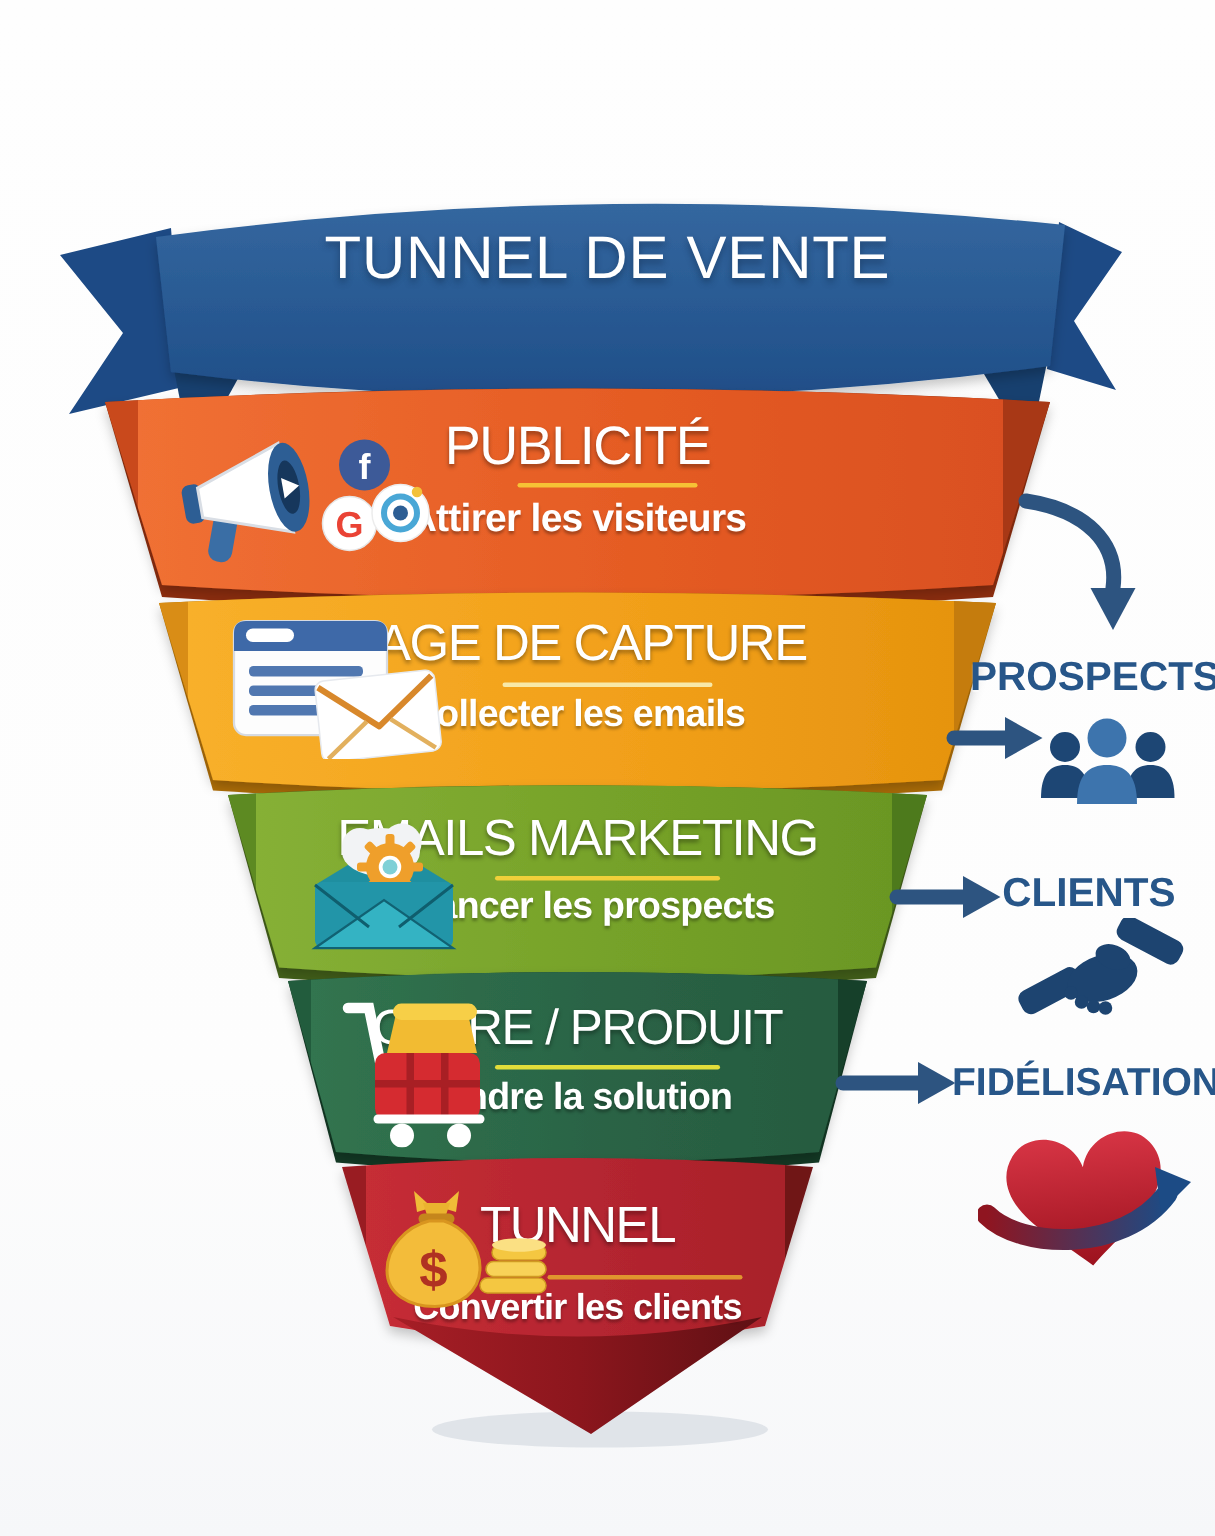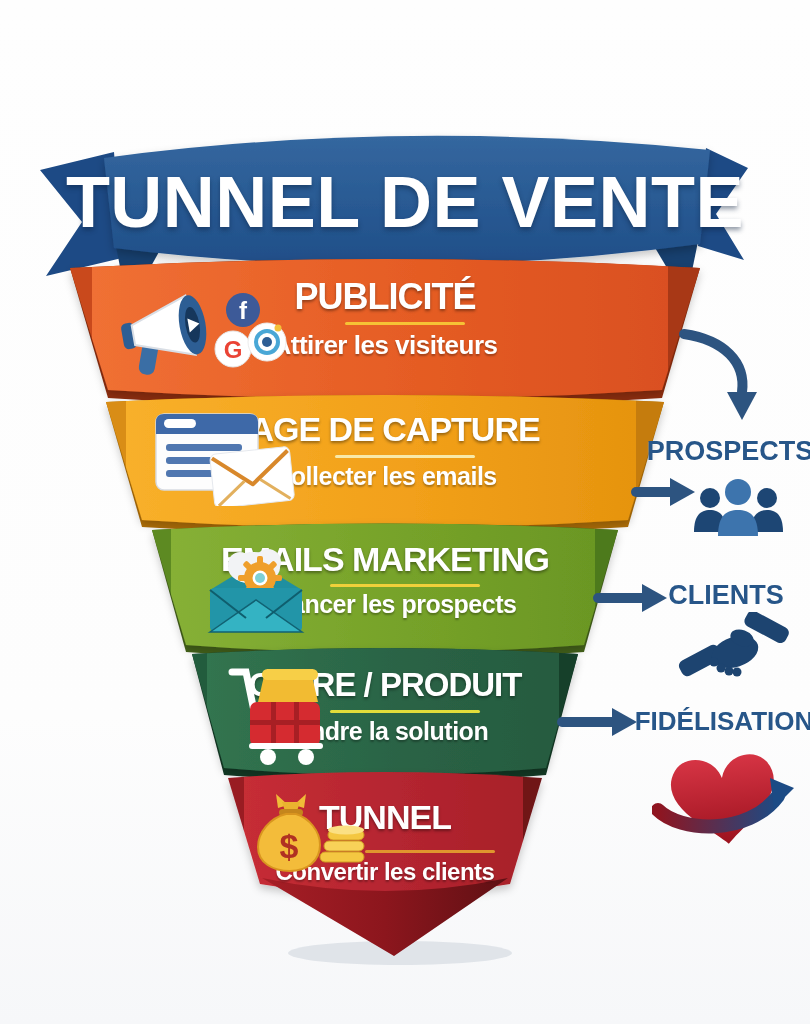--- a/index.html
+++ b/index.html
@@ -3,27 +3,27 @@
 <meta charset="utf-8">
 <style>
   html,body{margin:0;padding:0;background:#ffffff;}
   #page{position:relative;width:810px;height:1024px;overflow:hidden;
         background:linear-gradient(180deg,#fefefe 0%,#fdfdfd 70%,#f6f7f9 100%);
         font-family:"Liberation Sans", sans-serif;}
   svg{display:block;}
   .abs{position:absolute;}
   #bg-svg{position:absolute;left:0;top:0;}
   
-  .banner-title{position:absolute;left:90px;top:162px;width:630px;height:80px;
+  .banner-title{position:absolute;left:90px;top:132px;width:630px;height:80px;
     display:flex;align-items:center;justify-content:center;
-    font-size:72px;font-weight:bold;letter-spacing:0.5px;color:#ffffff;
+    font-size:40px;font-weight:normal;letter-spacing:0.5px;color:#ffffff;
     text-shadow:0 3px 5px rgba(10,30,60,.45);white-space:nowrap;}
   
   .stage-text{position:absolute;left:35px;width:700px;text-align:center;color:#fff;}
-  .stage-title{font-size:36px;font-weight:bold;letter-spacing:-1px;white-space:nowrap;
+  .stage-title{font-size:36px;font-weight:normal;letter-spacing:-1px;white-space:nowrap;
     text-shadow:0 2px 3px rgba(0,0,0,.38);}
   .stage-sub{font-size:25px;font-weight:bold;letter-spacing:-0.5px;white-space:nowrap;
     text-shadow:0 2px 2px rgba(0,0,0,.3);}
   .underline{height:3px;border-radius:2px;margin:0 auto;}
   .u1{width:120px;background:#f6c235;}
   .u2{width:140px;background:#f8e9a8;}
   .u3{width:150px;background:#f0d03a;}
   .u4{width:150px;background:#e2dd3a;}
   .u5{width:130px;background:#e0952e;transform:translateX(25px);}
   

